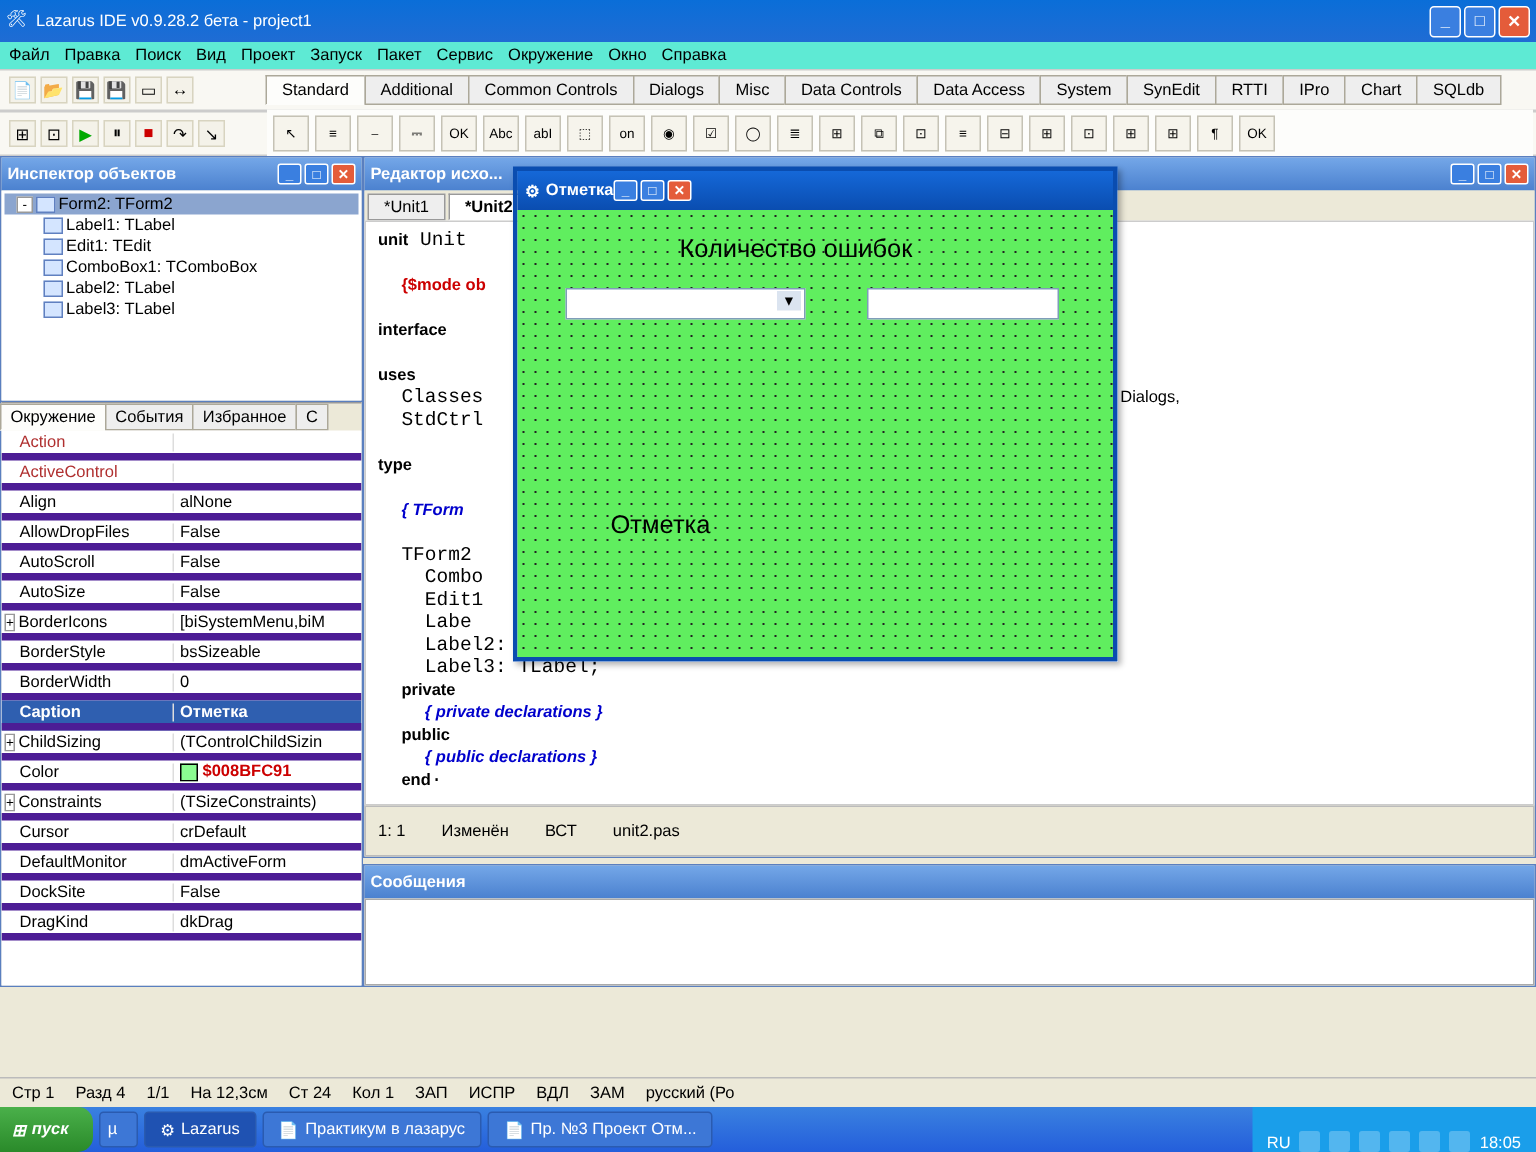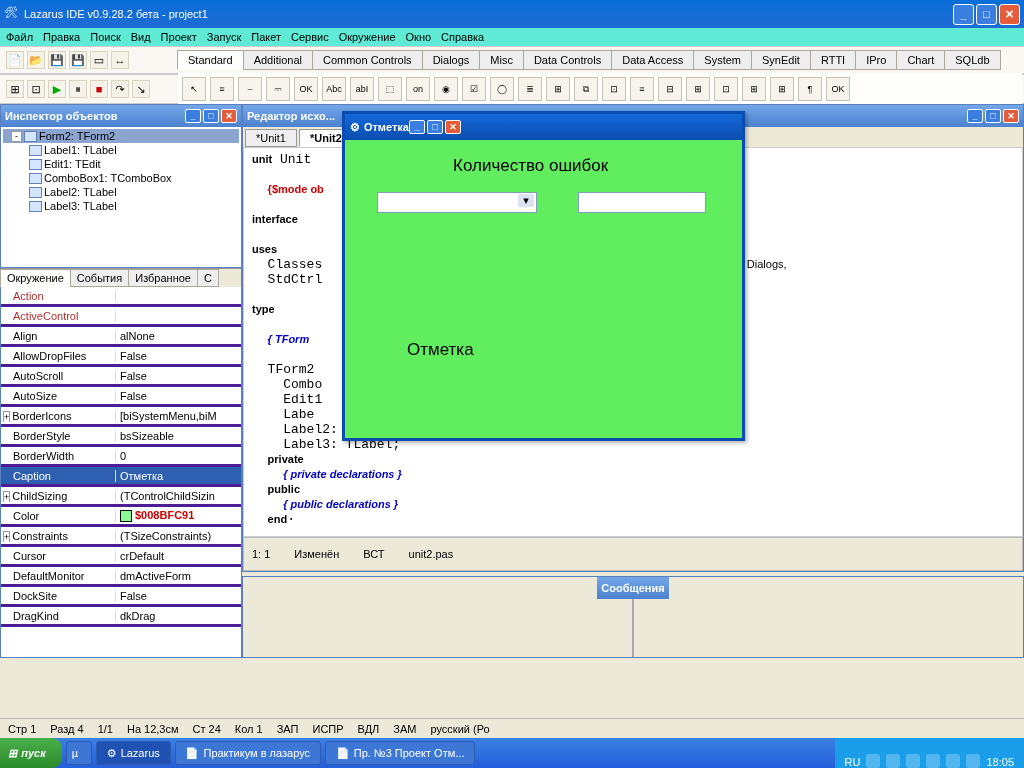--- a/index.html
+++ b/index.html
@@ -40,22 +40,22 @@
 .tree { background:#fff; flex:1; overflow:auto; padding:2px; }
 .tree-item { display:flex; align-items:center; padding:1px 2px; gap:2px; }
 .tree-item.sel { background:#8ba5cf; }
 .tree-indent { display:inline-block; }
 .expander { width:11px; height:11px; border:1px solid #999; background:#fff; font-size:9px; line-height:9px; text-align:center; }
 .tree-icon { width:13px; height:11px; background:#d4e5ff; border:1px solid #6080c0; }
 
 .prop-tabs { display:flex; border-top:1px solid #999; background:#ece9d8; }
 .prop-tabs .tab { padding:2px 6px; font-size:11px; }
 .prop-grid { background:#fff; flex:1; overflow:auto; }
-.prop-row { display:flex; height:20px; border-bottom:3px solid #4c1d95; align-items:center;justify-content:center; }
-.prop-row.sel { background:#2f5fb0; color:#fff; }
+.prop-row { display:flex; height:20px; border-bottom:5px solid #4c1d95; align-items:center;justify-content:center; }
+.prop-row.sel { background:#2f5fb0; color:#fff;font-weight:bold; }
 .prop-name { width:115px; padding-left:12px; border-right:1px solid #ddd; overflow:hidden; white-space:nowrap; }
 .prop-name.exp { padding-left:2px; }
 .prop-val { flex:1; padding-left:4px; overflow:hidden; white-space:nowrap; }
 .color-sw { width:12px; height:12px; display:inline-block; border:1px solid #000; vertical-align:middle; margin-right:3px; }
 
 .editor-area { flex:1; display:flex; flex-direction:column; }
 .editor-tabs { display:flex; background:#ece9d8; padding-top:2px; }
 .ed-tab { border:1px solid #999; padding:2px 10px; background:#eee; margin-left:2px; }
 .ed-tab.active { background:#fff; border-bottom:1px solid #fff; font-weight:bold; }
 .code { flex:1; background:#fff; font-family:"Courier New",monospace; font-size:13px; padding:4px 8px; white-space:pre; overflow:hidden; border:1px solid #ccc; }
@@ -343,21 +343,21 @@
     <span class="cmt">{ public declarations }</span>
   <span class="kw">end</span>·</div>
       <div class="statusbar">
         <span>1: 1</span>
         <span>Изменён</span>
         <span>ВСТ</span>
         <span>unit2.pas</span>
       </div>
     </div>
 
-    <div class="sub-window" style="margin-top:4px;align-items:center;">
+    <div class="sub-window" style="margin-top:4px;">
       <div class="sub-title">
         <span>Сообщения</span>
         <span class="spacer"></span>
       </div>
       <div class="messages"></div>
     </div>
 
     <div class="form-designer">
       <div class="form-title">
         <span style="margin-right:4px">⚙</span>

